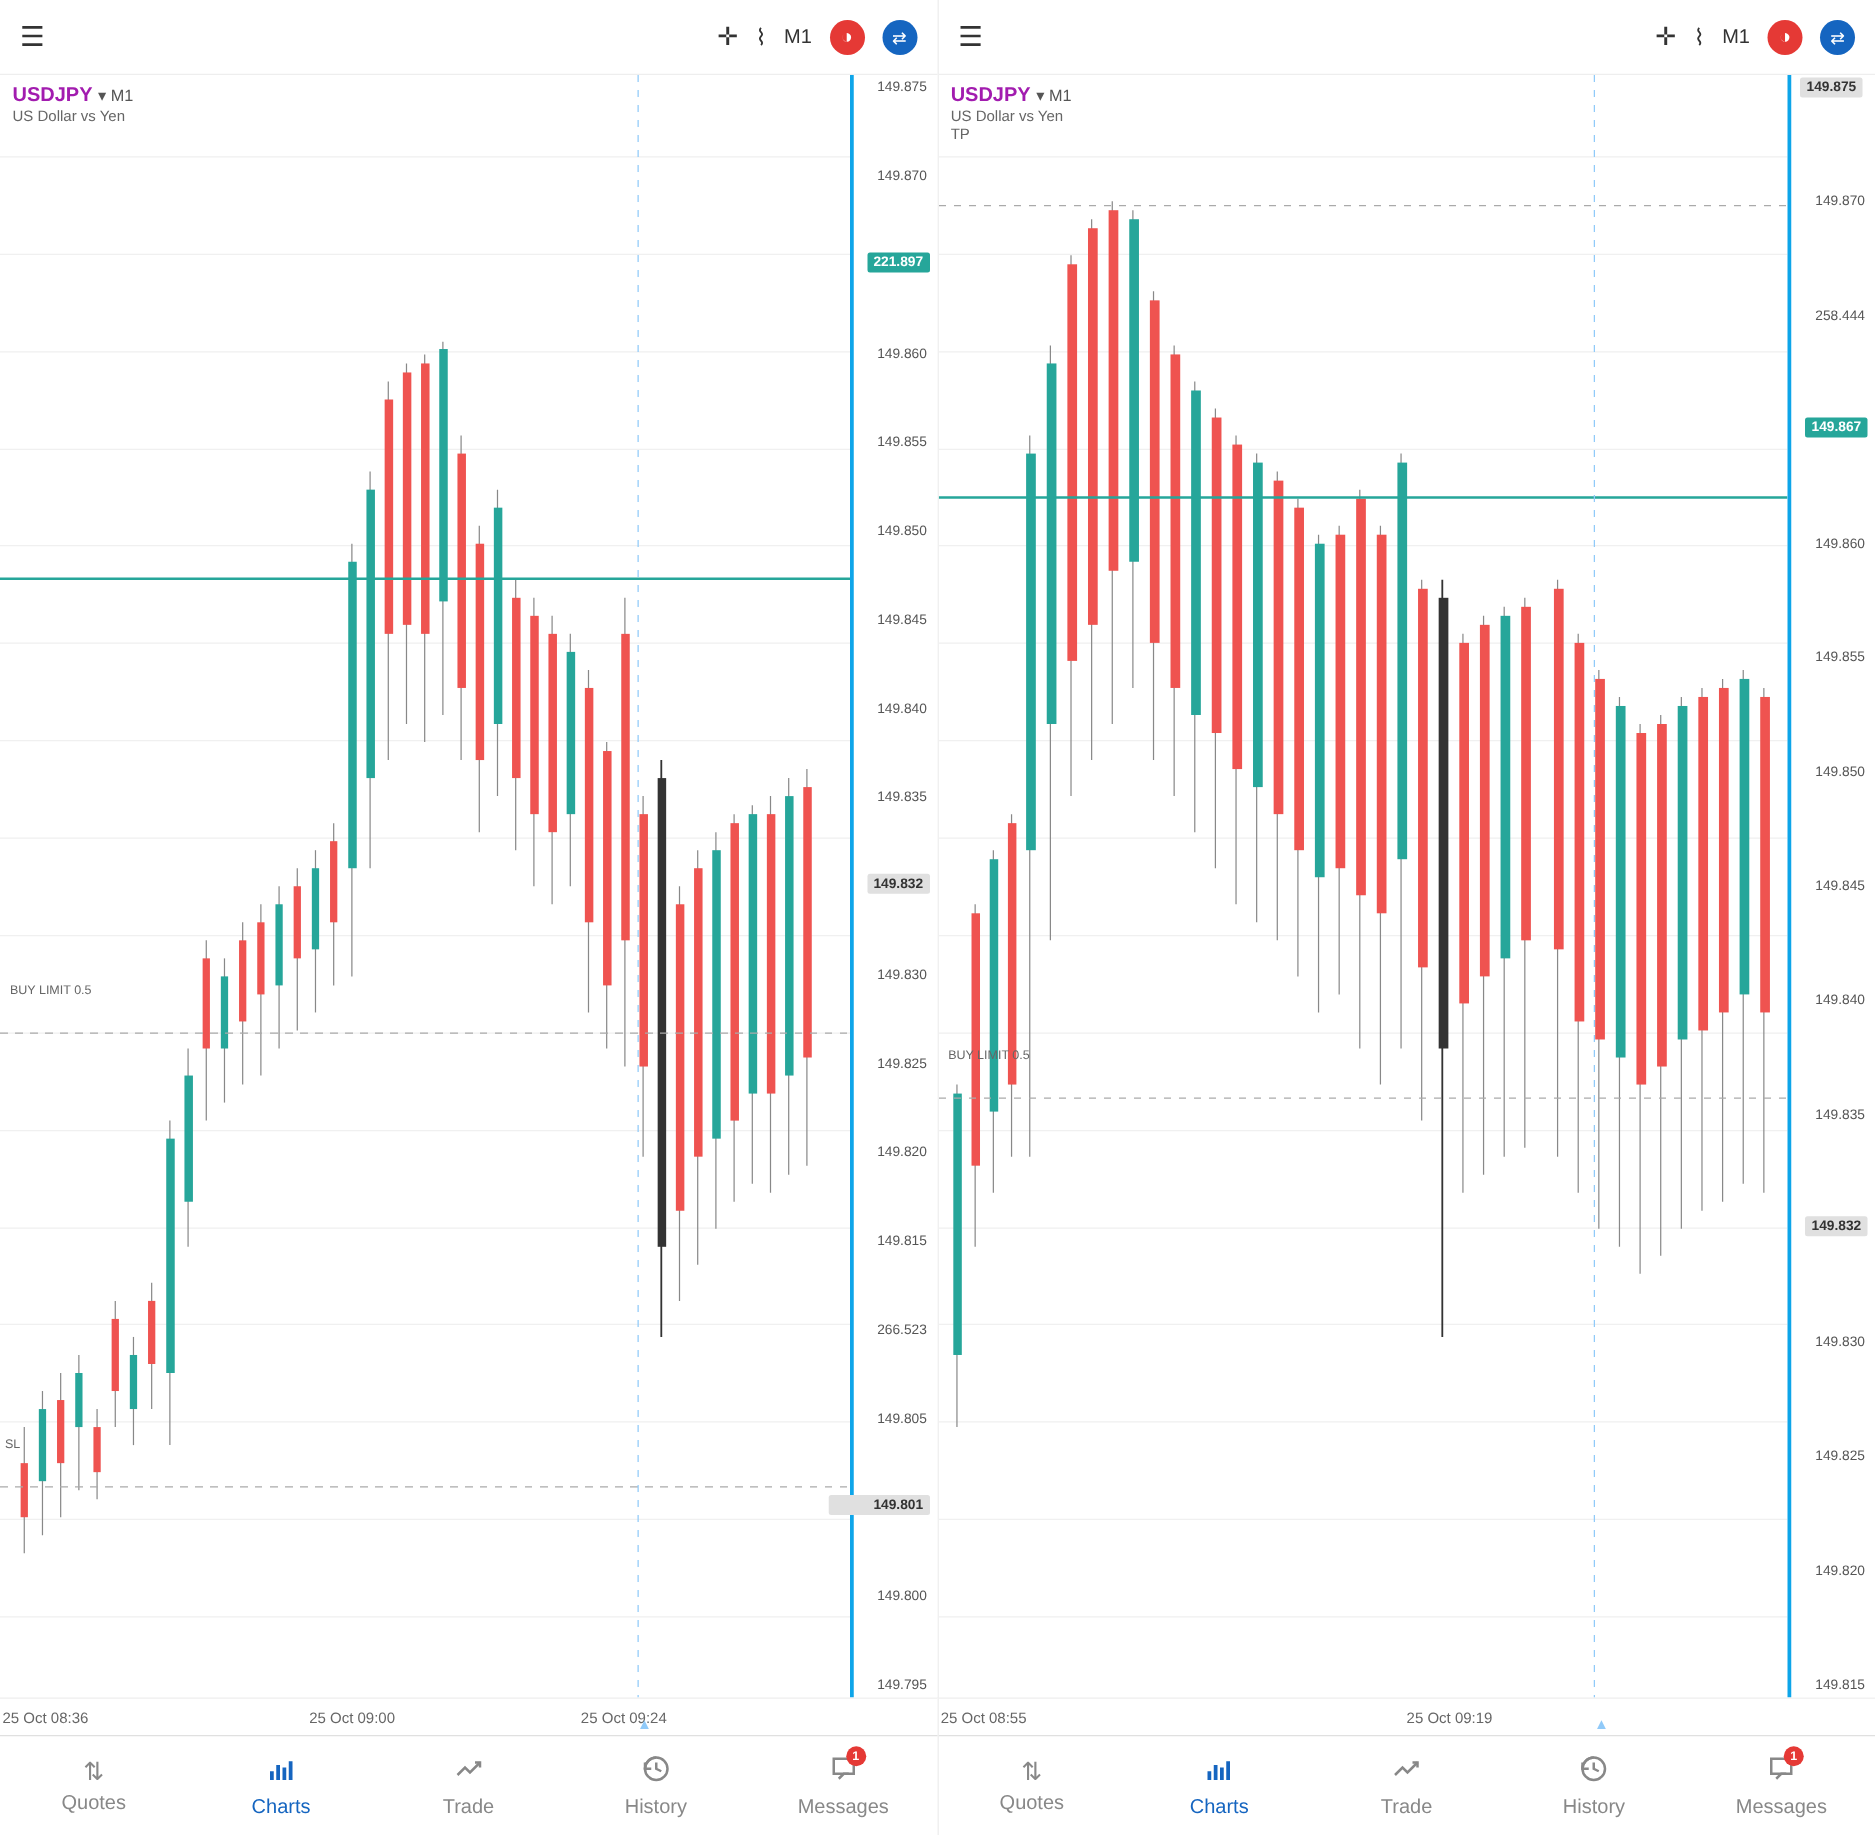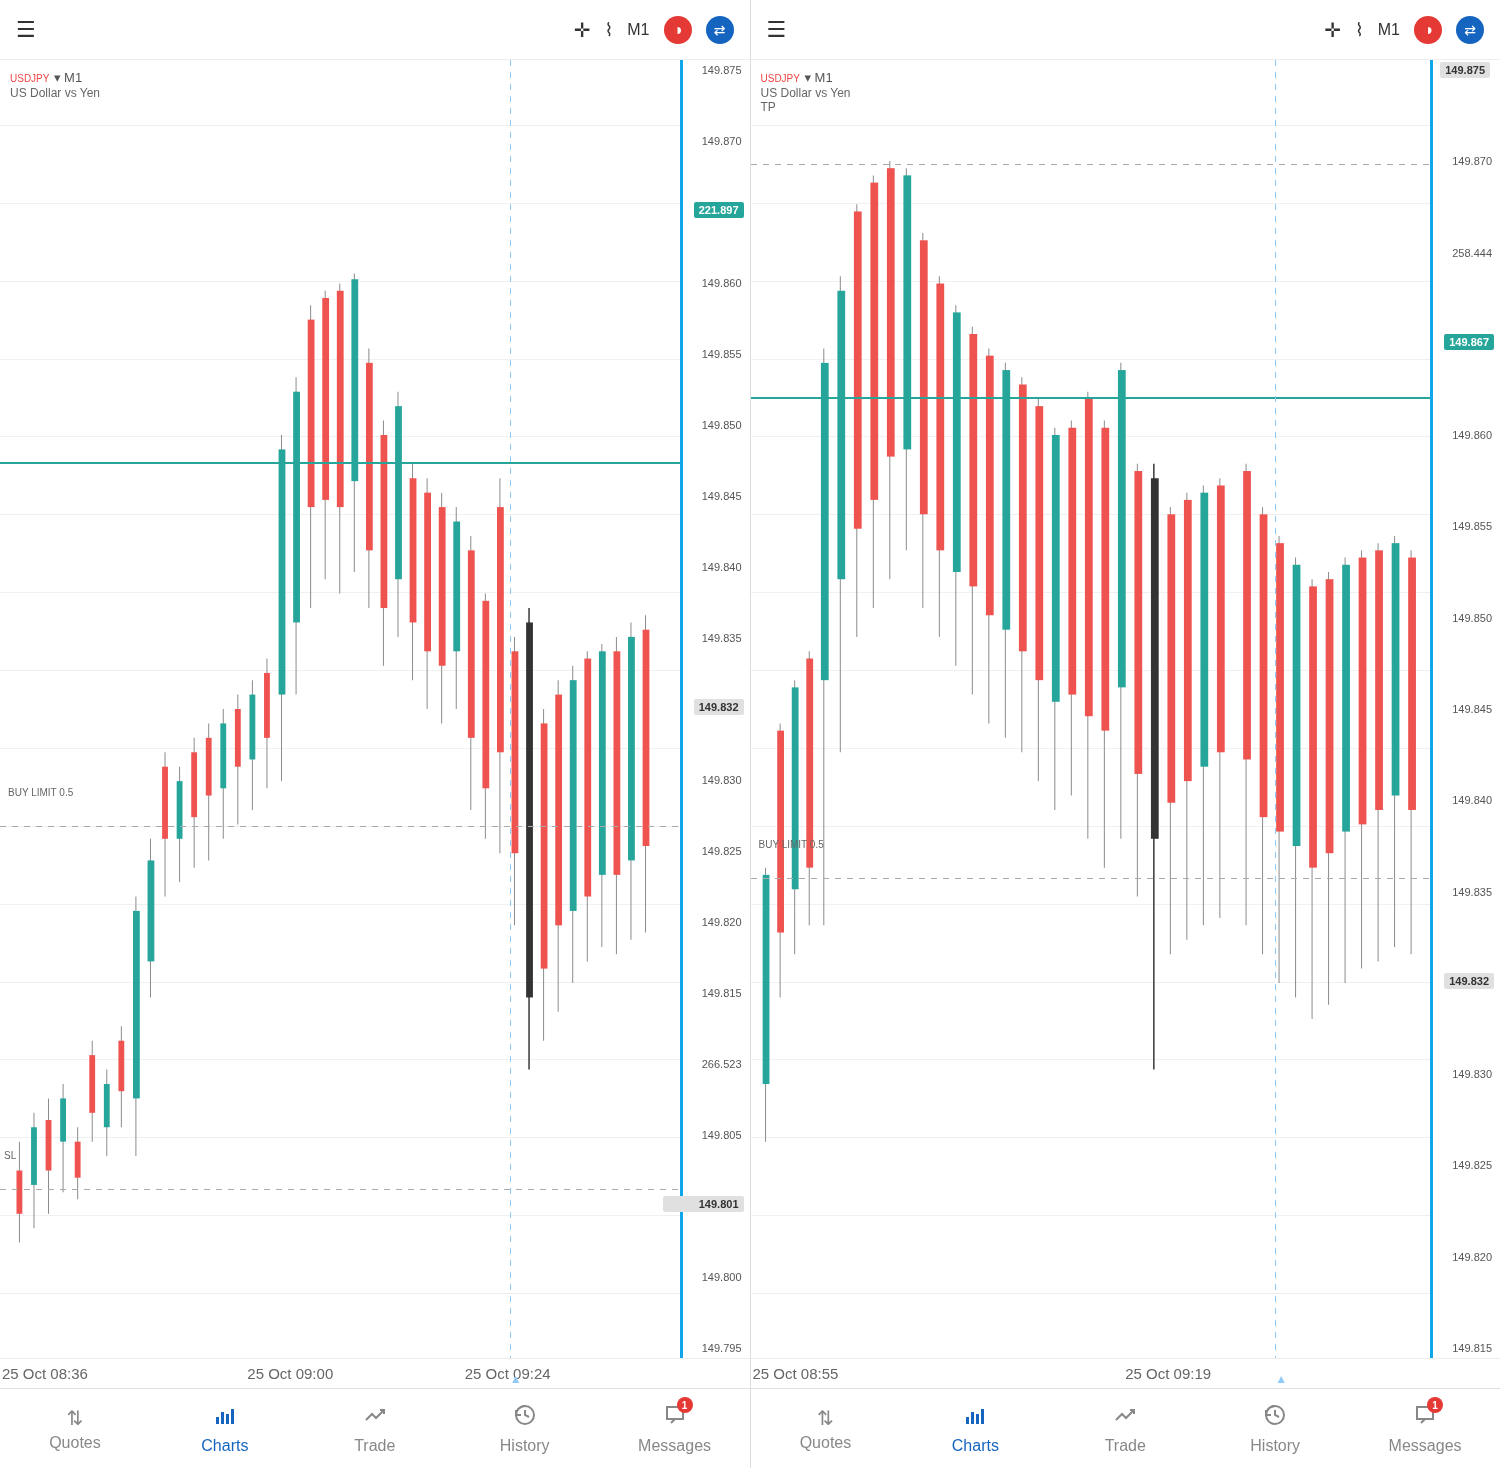--- a/index.html
+++ b/index.html
@@ -60,26 +60,26 @@
     }
 
     
     .symbol-info {
       position: absolute;
       top: 8px;
       left: 10px;
       z-index: 10;
     }
     .symbol-name {
-      font-size: 10px;
-      font-weight: 400;
-      color: #ef4444;
+      font-size: 16px;
+      font-weight: 700;
+      color: #a21caf;
     }
     .symbol-tf { color: #555; font-size: 13px; font-weight: 400; }
-    .symbol-desc { font-size: 12px; color: #666; text-align: right; }
+    .symbol-desc { font-size: 12px; color: #666; }
     .symbol-tp { font-size: 12px; color: #666; }
 
     
     .price-axis {
       position: absolute;
       right: 0;
       top: 0;
       bottom: 0;
       width: 70px;
       display: flex;
@@ -122,21 +122,21 @@
     .time-axis {
       height: 30px;
       display: flex;
       align-items: center;
       padding: 0 10px;
       border-top: 1px solid #eee;
       background: #fff;
       position: relative;
     }
     .time-label {
-      font-size: 15px;
+      font-size: 12px;
       color: #666;
       position: absolute;
       text-align: right;
     }
 
     
     .bottom-nav {
       display: flex;
       height: 80px;
       border-top: 1px solid #e0e0e0;

